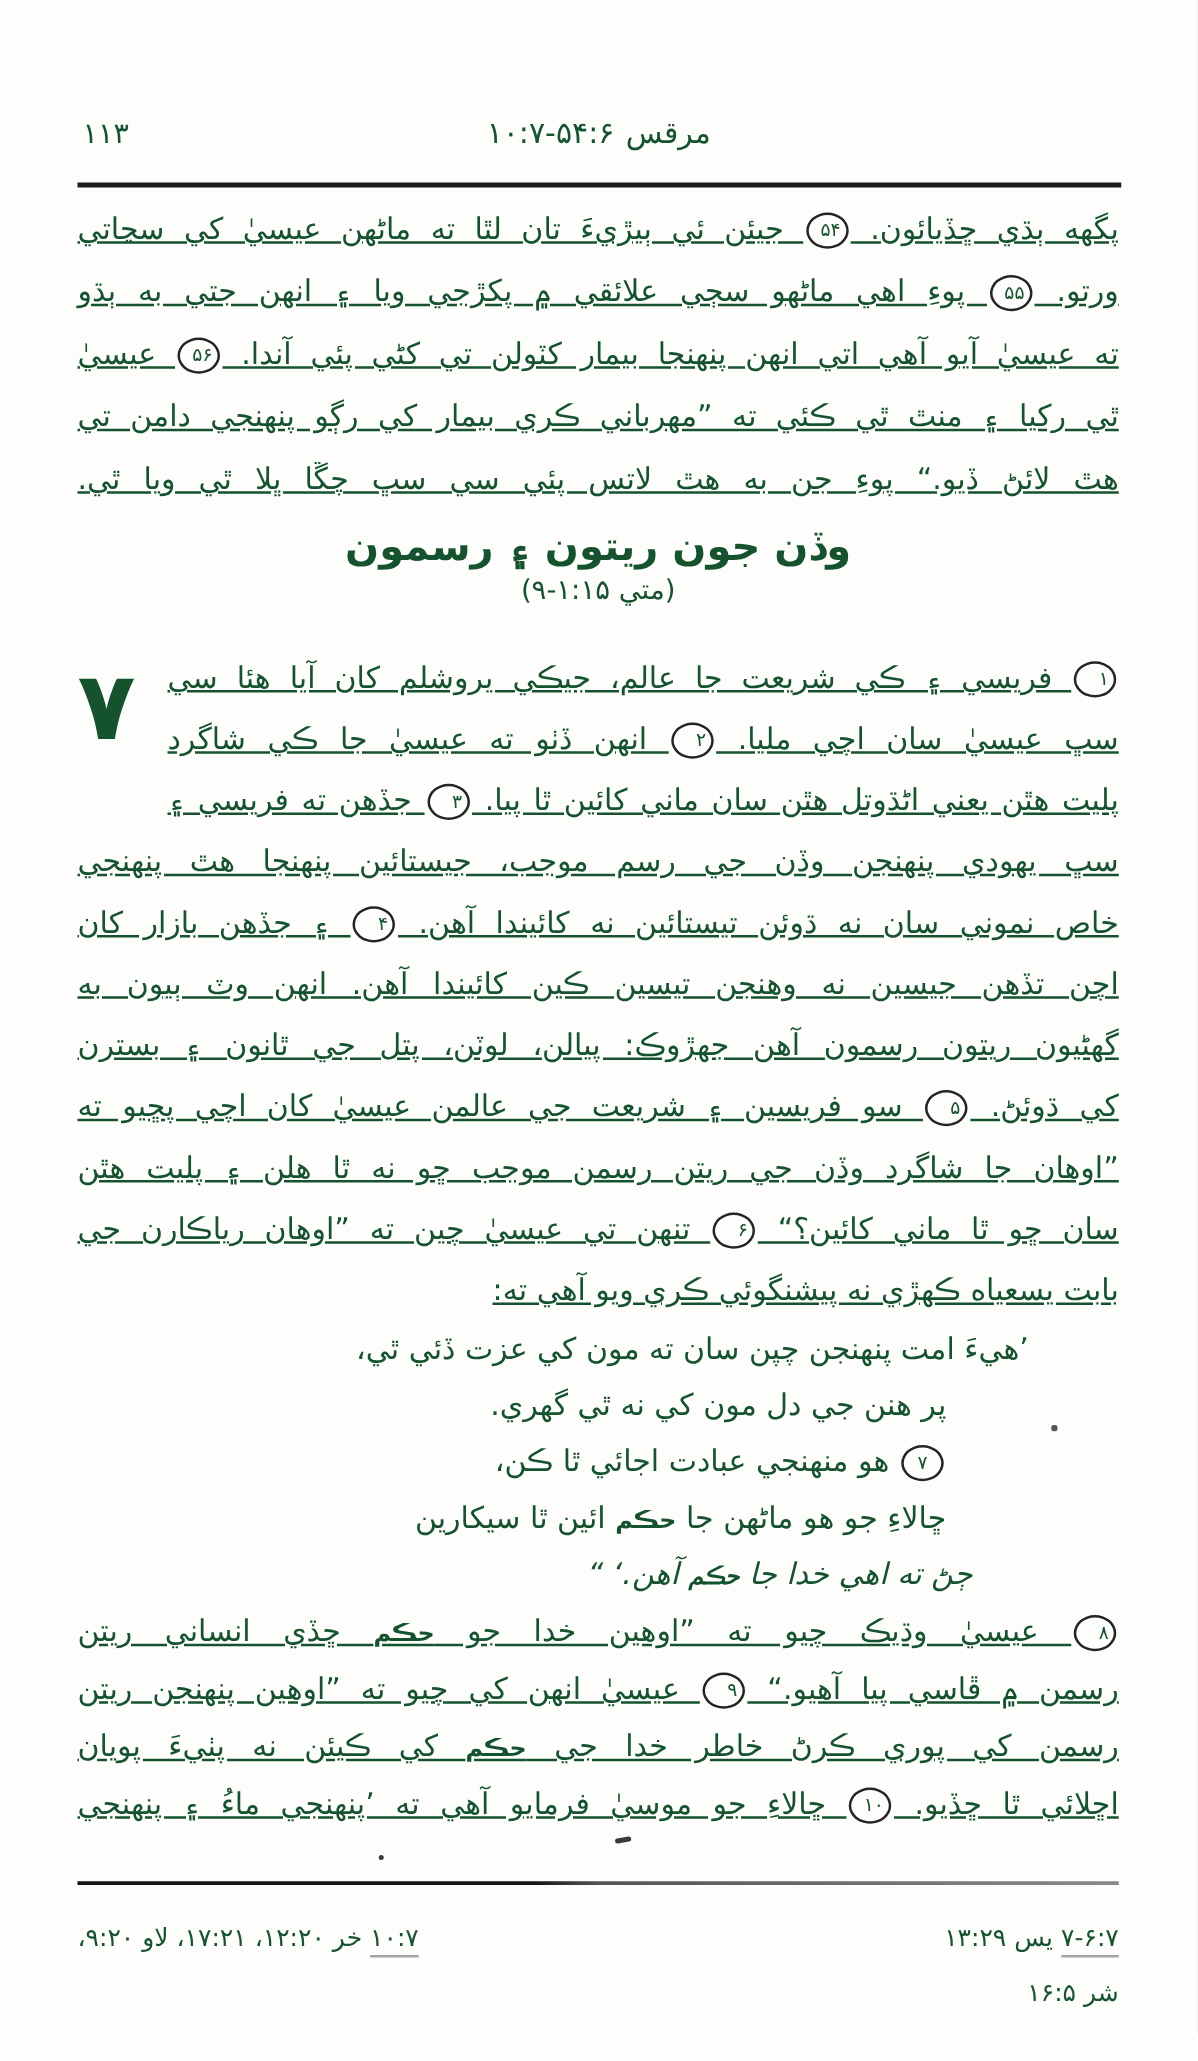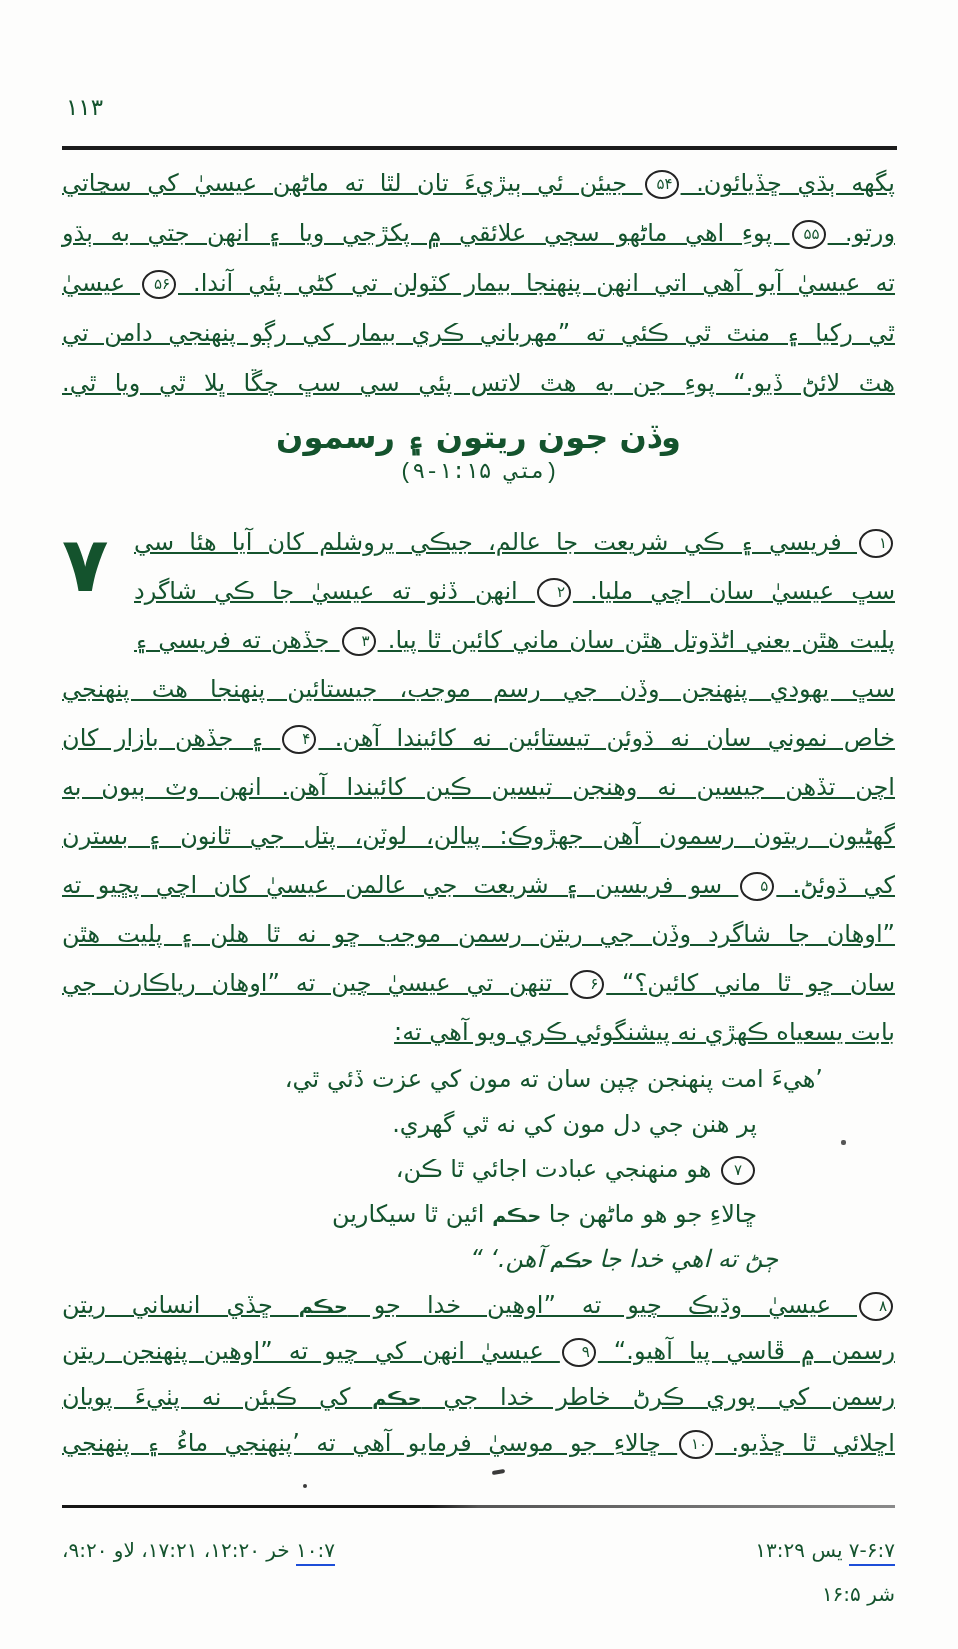--- a/index.html
+++ b/index.html
@@ -22,55 +22,58 @@
   .sec2 .ln{height:49px;line-height:49px;}
   .ln.end{text-align-last:right;}
   .vn{
     display:inline-block;min-width:22px;height:25px;line-height:25px;
     border:2px solid #242424;border-radius:50%;text-align:center;
     font-size:15px;padding:0 4px;vertical-align:2px;margin:0 2px;
   }
   b{font-weight:bold;font-size:19px;}
   .heading{margin-top:8px;height:42px;line-height:42px;text-align:center;
     font-size:32px;font-weight:bold;direction:rtl;}
-  .subtitle{height:34px;line-height:30px;text-align:center;font-size:22px;direction:rtl;font-family:Liberation Mono, monospace;}
+  .subtitle{height:34px;line-height:30px;text-align:center;font-size:22px;direction:rtl;}
   .sec2{margin-top:26px;}
   .bigch{
     float:left;width:72px;height:100px;font-size:76px;line-height:94px;
     font-weight:bold;text-align:left;
   }
   .poem{direction:rtl;}
   .poem .pln{display:block;height:45px;line-height:45px;font-size:24px;text-align:right;direction:rtl;}
   .poem .pln:nth-child(1){margin-right:72px;}
   .poem .pln:nth-child(2){margin-right:138px;}
   .poem .pln:nth-child(3){margin-right:138px;}
   .poem .pln:nth-child(4){margin-right:138px;}
   .poem .pln:nth-child(5){margin-right:117px;font-style:italic;}
   .sec3 .ln{height:46px;line-height:46px;}
   
   .fnblock{position:absolute;left:62px;right:63px;top:1505px;}
   .fnrule{height:3px;background:linear-gradient(to right,#161616 0%,#161616 44%,#555 50%,#8a8a8a 100%);}
   .fnline1{margin-top:27px;display:flex;justify-content:space-between;direction:rtl;
     font-size:20px;line-height:30px;}
   .fnline1 .fnentry{direction:rtl;}
   .fnline2{margin-top:14px;text-align:right;font-size:20px;line-height:30px;direction:rtl;padding-left:4px;}
-  .fnref{border-bottom:2px solid #1d4ed8;padding-bottom:2px;}
+  .fnref{border-bottom:2px solid #a3a3a3;padding-bottom:2px;}
   bdo{unicode-bidi:bidi-override;}
   
   .speck{position:absolute;background:#3a3a3a;border-radius:2px;}
   .speck1{top:1470px;left:492px;width:13px;height:4px;transform:rotate(-10deg);}
   .speck2{top:1484px;left:303px;width:4px;height:4px;}
   .speck3{top:1140px;left:841px;width:5px;height:5px;background:#555;}
 </style>
 </head>
 <body>
 
 <div class="page">
 
   <span class="pagenum">۱۱۳</span>
+  <div class="htitle">
+    <span>مرقس</span><span class="href">۵۴:۶-۱۰:۷</span>
+  </div>
   <div class="toprule"></div>
 
   <div class="content">
 
     <div class="sec1">
       <div class="ln">پگهه ٻڌي ڇڏيائون. <span class="vn">۵۴</span> جيئن ئي ٻيڙيءَ تان لٿا ته ماڻهن عيسيٰ کي سڃاتي</div>
       <div class="ln">ورتو. <span class="vn">۵۵</span> پوءِ اهي ماڻهو سڄي علائقي ۾ پکڙجي ويا ۽ انهن جتي به ٻڌو</div>
       <div class="ln">ته عيسيٰ آيو آهي اتي انهن پنهنجا بيمار کٽولن تي کڻي پئي آندا. <span class="vn">۵۶</span> عيسيٰ</div>
       <div class="ln">ٿي رکيا ۽ منٿ ٿي ڪئي ته ”مهرباني ڪري بيمار کي رڳو پنهنجي دامن تي</div>
       <div class="ln">هٿ لائڻ ڏيو.“ پوءِ جن به هٿ لاتس پئي سي سڀ چڱا ڀلا ٿي ويا ٿي.</div>

